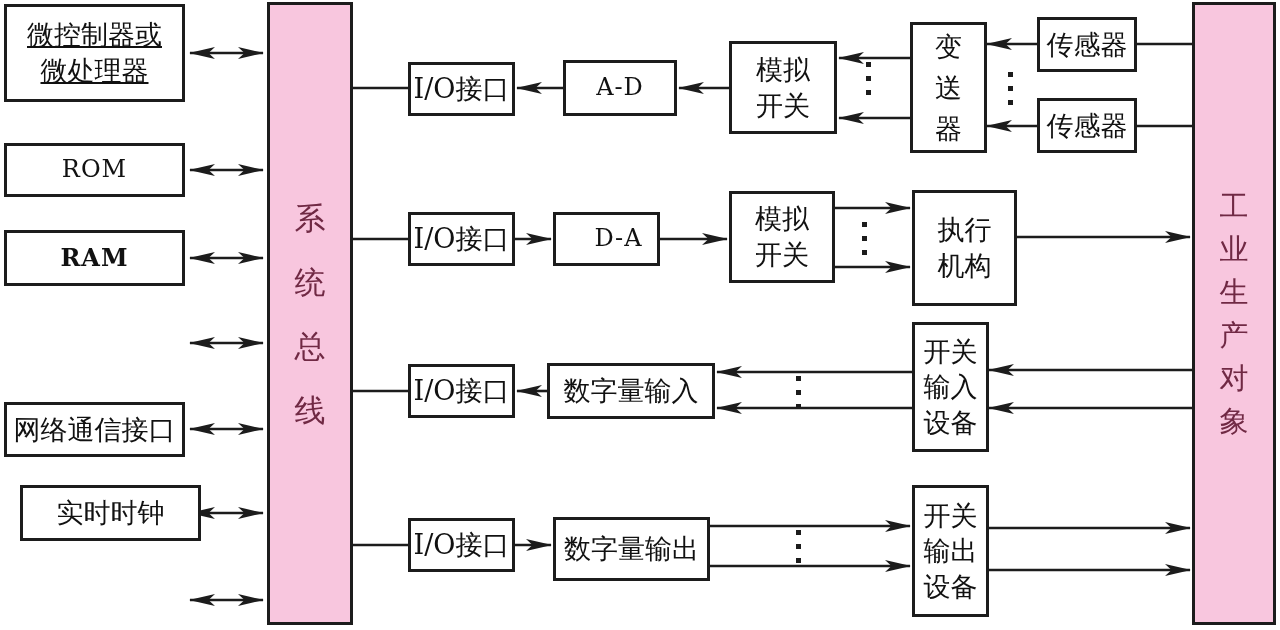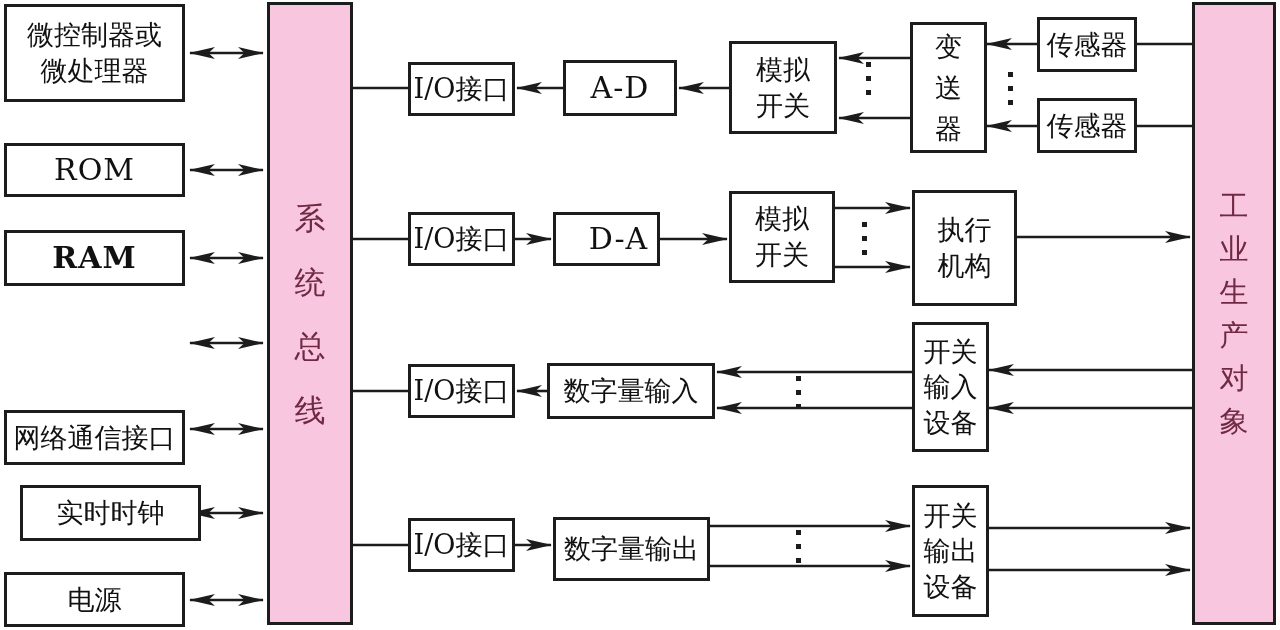--- a/index.html
+++ b/index.html
@@ -22,21 +22,21 @@
     box-sizing:border-box;
     border:3px solid var(--line);
     background:#ffffff;
     display:flex;align-items:center;justify-content:center;
     text-align:center;
     white-space:pre-line;
     font-size:27px;
     line-height:1.32;
     color:#111;
   }
-  .box.latin{font-size:30px;letter-spacing:1px;}
+  .box.latin{font-size:24px;letter-spacing:1px;}
   .bar{
     position:absolute;
     box-sizing:border-box;
     border:3px solid var(--line);
     background:var(--bus-fill);
     color:var(--bus-text);
     display:flex;align-items:center;justify-content:center;
     text-align:center;
     white-space:pre-line;
   }
@@ -97,27 +97,26 @@
 
       <line x1="353" y1="545" x2="408" y2="545"></line>
       <line x1="515" y1="545" x2="551" y2="545" marker-end="url(#ah)"></line>
       <line x1="710" y1="526" x2="910" y2="526" marker-end="url(#ah)"></line>
       <line x1="710" y1="566" x2="910" y2="566" marker-end="url(#ah)"></line>
       <line x1="987" y1="528" x2="1190" y2="528" marker-end="url(#ah)"></line>
       <line x1="987" y1="570" x2="1190" y2="570" marker-end="url(#ah)"></line>
     </g>
   </svg>
 
-  <div class="box" style="left:4px;top:4px;width:181px;height:98px;">微控制器或
+  <div class="box" style="left:4px;top:4px;width:181px;height:98px;text-decoration:underline;">微控制器或
 微处理器</div>
   <div class="box latin" style="left:4px;top:143px;width:181px;height:54px;">ROM</div>
   <div class="box latin" style="left:4px;top:230px;width:181px;height:56px;font-weight:bold;">RAM</div>
-  <div class="box" style="left:4px;top:402px;width:181px;height:55px;margin-top:8px;">网络通信接口</div>
+  <div class="box" style="left:4px;top:402px;width:181px;height:55px;">网络通信接口</div>
   <div class="box" style="left:20px;top:485px;width:181px;height:56px;">实时时钟</div>
-  <div class="box" style="left:4px;top:572px;width:181px;height:55px;">电源</div>
 
   <div class="bar bus" style="left:267px;top:2px;width:86px;height:623px;">系
 统
 总
 线</div>
 
   <div class="bar plant" style="left:1192px;top:2px;width:84px;height:623px;">工
 业
 生
 产

